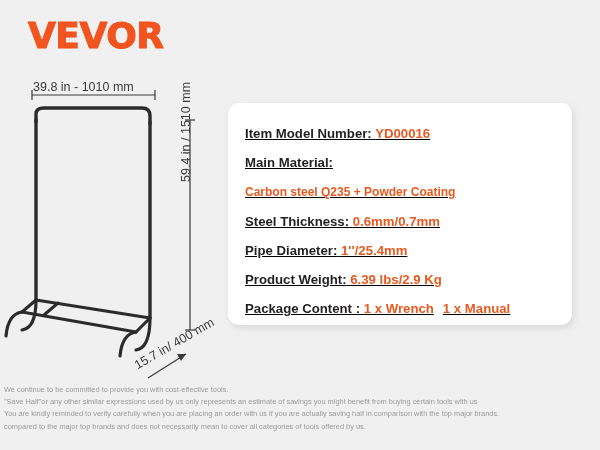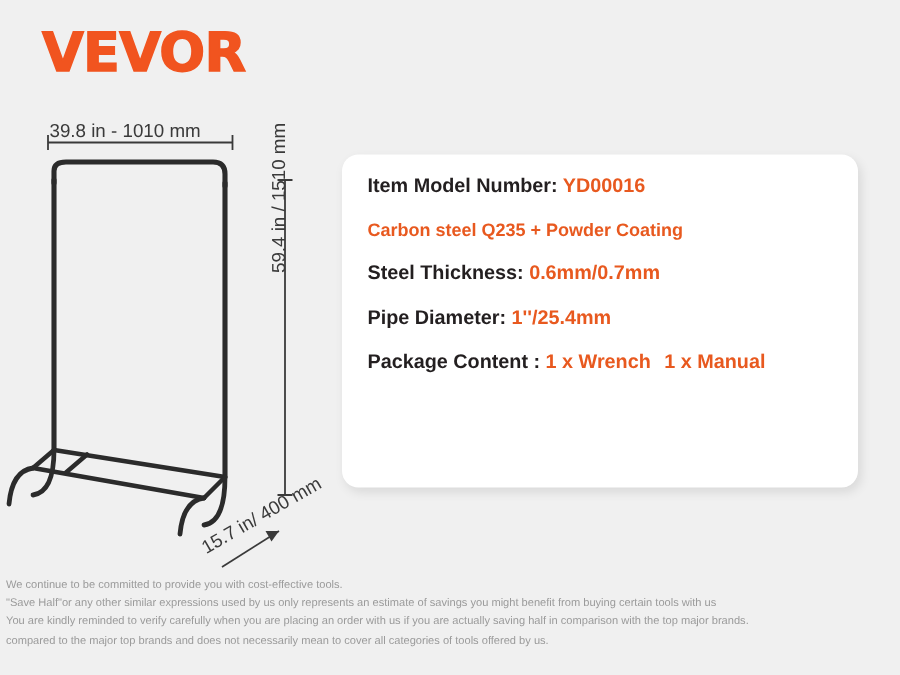--- a/index.html
+++ b/index.html
@@ -79,22 +79,23 @@
     top: 103px;
     width: 344px;
     height: 222px;
     background: #ffffff;
     border-radius: 11px;
     box-shadow: 2px 3px 7px rgba(0,0,0,0.10);
   }
   #spec-list {
     position: absolute;
     left: 17px;
-    top: 14px;
+    top: 24px;
     right: 10px;
+    text-decoration: underline;
   }
   .spec-row {
     font-size: 13.2px;
     font-weight: bold;
     color: #231f20;
     line-height: 1;
     margin-bottom: 16px;
     white-space: nowrap;
     font-family: "Liberation Sans", sans-serif;
   }
@@ -181,23 +182,25 @@
     </svg>
   </div>
 
   <div class="dim-label" id="dim-width-label">39.8 in - 1010 mm</div>
   <div class="dim-label" id="dim-height-label">59.4 in / 1510 mm</div>
   <div class="dim-label" id="dim-depth-label">15.7 in/ 400 mm</div>
 
   <div id="spec-card">
     <div id="spec-list">
         <div class="spec-row"><span class="spec-label">Item Model Number:</span> <span class="spec-value">YD00016</span></div>
+        <div class="spec-row"><span class="spec-label">Main Material:</span></div>
         <div class="spec-row value-only"><span class="spec-value">Carbon steel Q235 + Powder Coating</span></div>
         <div class="spec-row"><span class="spec-label">Steel Thickness:</span> <span class="spec-value">0.6mm/0.7mm</span></div>
         <div class="spec-row"><span class="spec-label">Pipe Diameter:</span> <span class="spec-value">1''/25.4mm</span></div>
+        <div class="spec-row"><span class="spec-label">Product Weight:</span> <span class="spec-value">6.39 lbs/2.9 Kg</span></div>
         <div class="spec-row"><span class="spec-label">Package Content :</span> <span class="spec-value">1 x Wrench</span><span class="pkg-gap"></span><span class="spec-value">1 x Manual</span></div>
       </div>
   </div>
 
   <div id="footer">
       <div class="footer-line">We continue to be committed to provide you with cost-effective tools.</div>
       <div class="footer-line">"Save Half"or any other similar expressions used by us only represents an estimate of savings you might benefit from buying certain tools with us</div>
       <div class="footer-line">You are kindly reminded to verify carefully when you are placing an order with us if you are actually saving half in comparison with the top major brands.</div>
       <div class="footer-line">compared to the major top brands and does not necessarily mean to cover all categories of tools offered by us.</div>
     </div>

